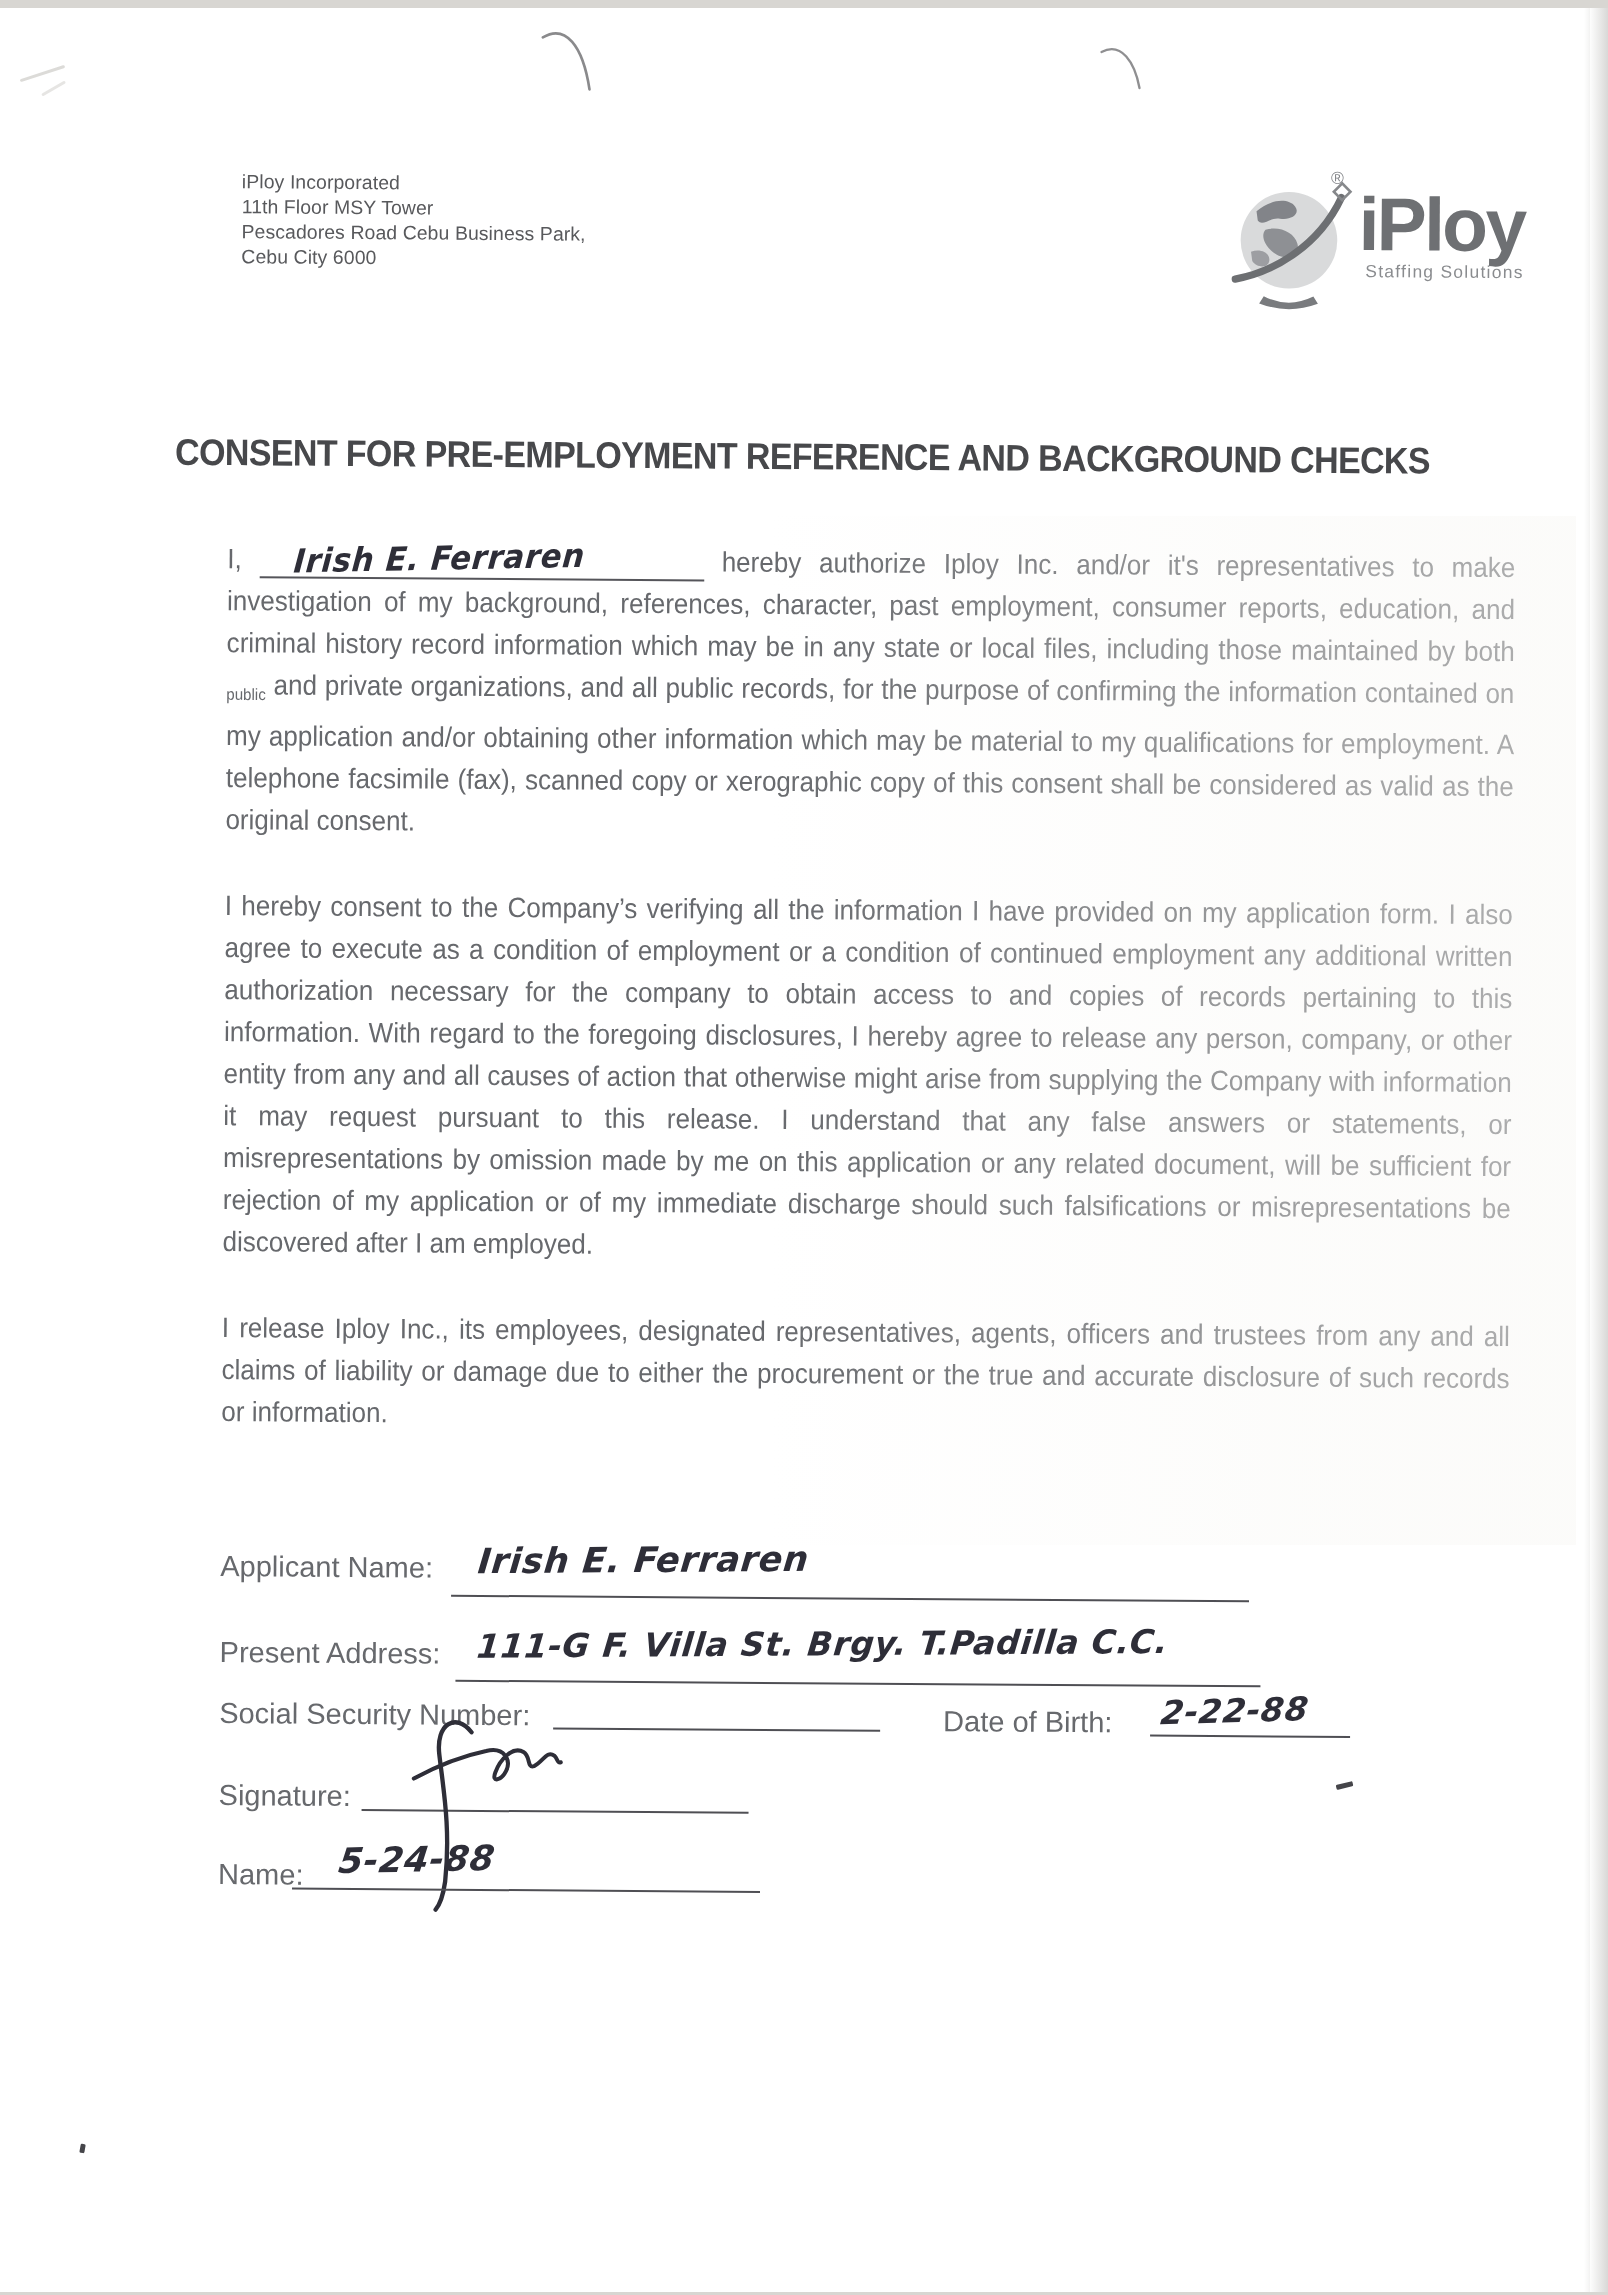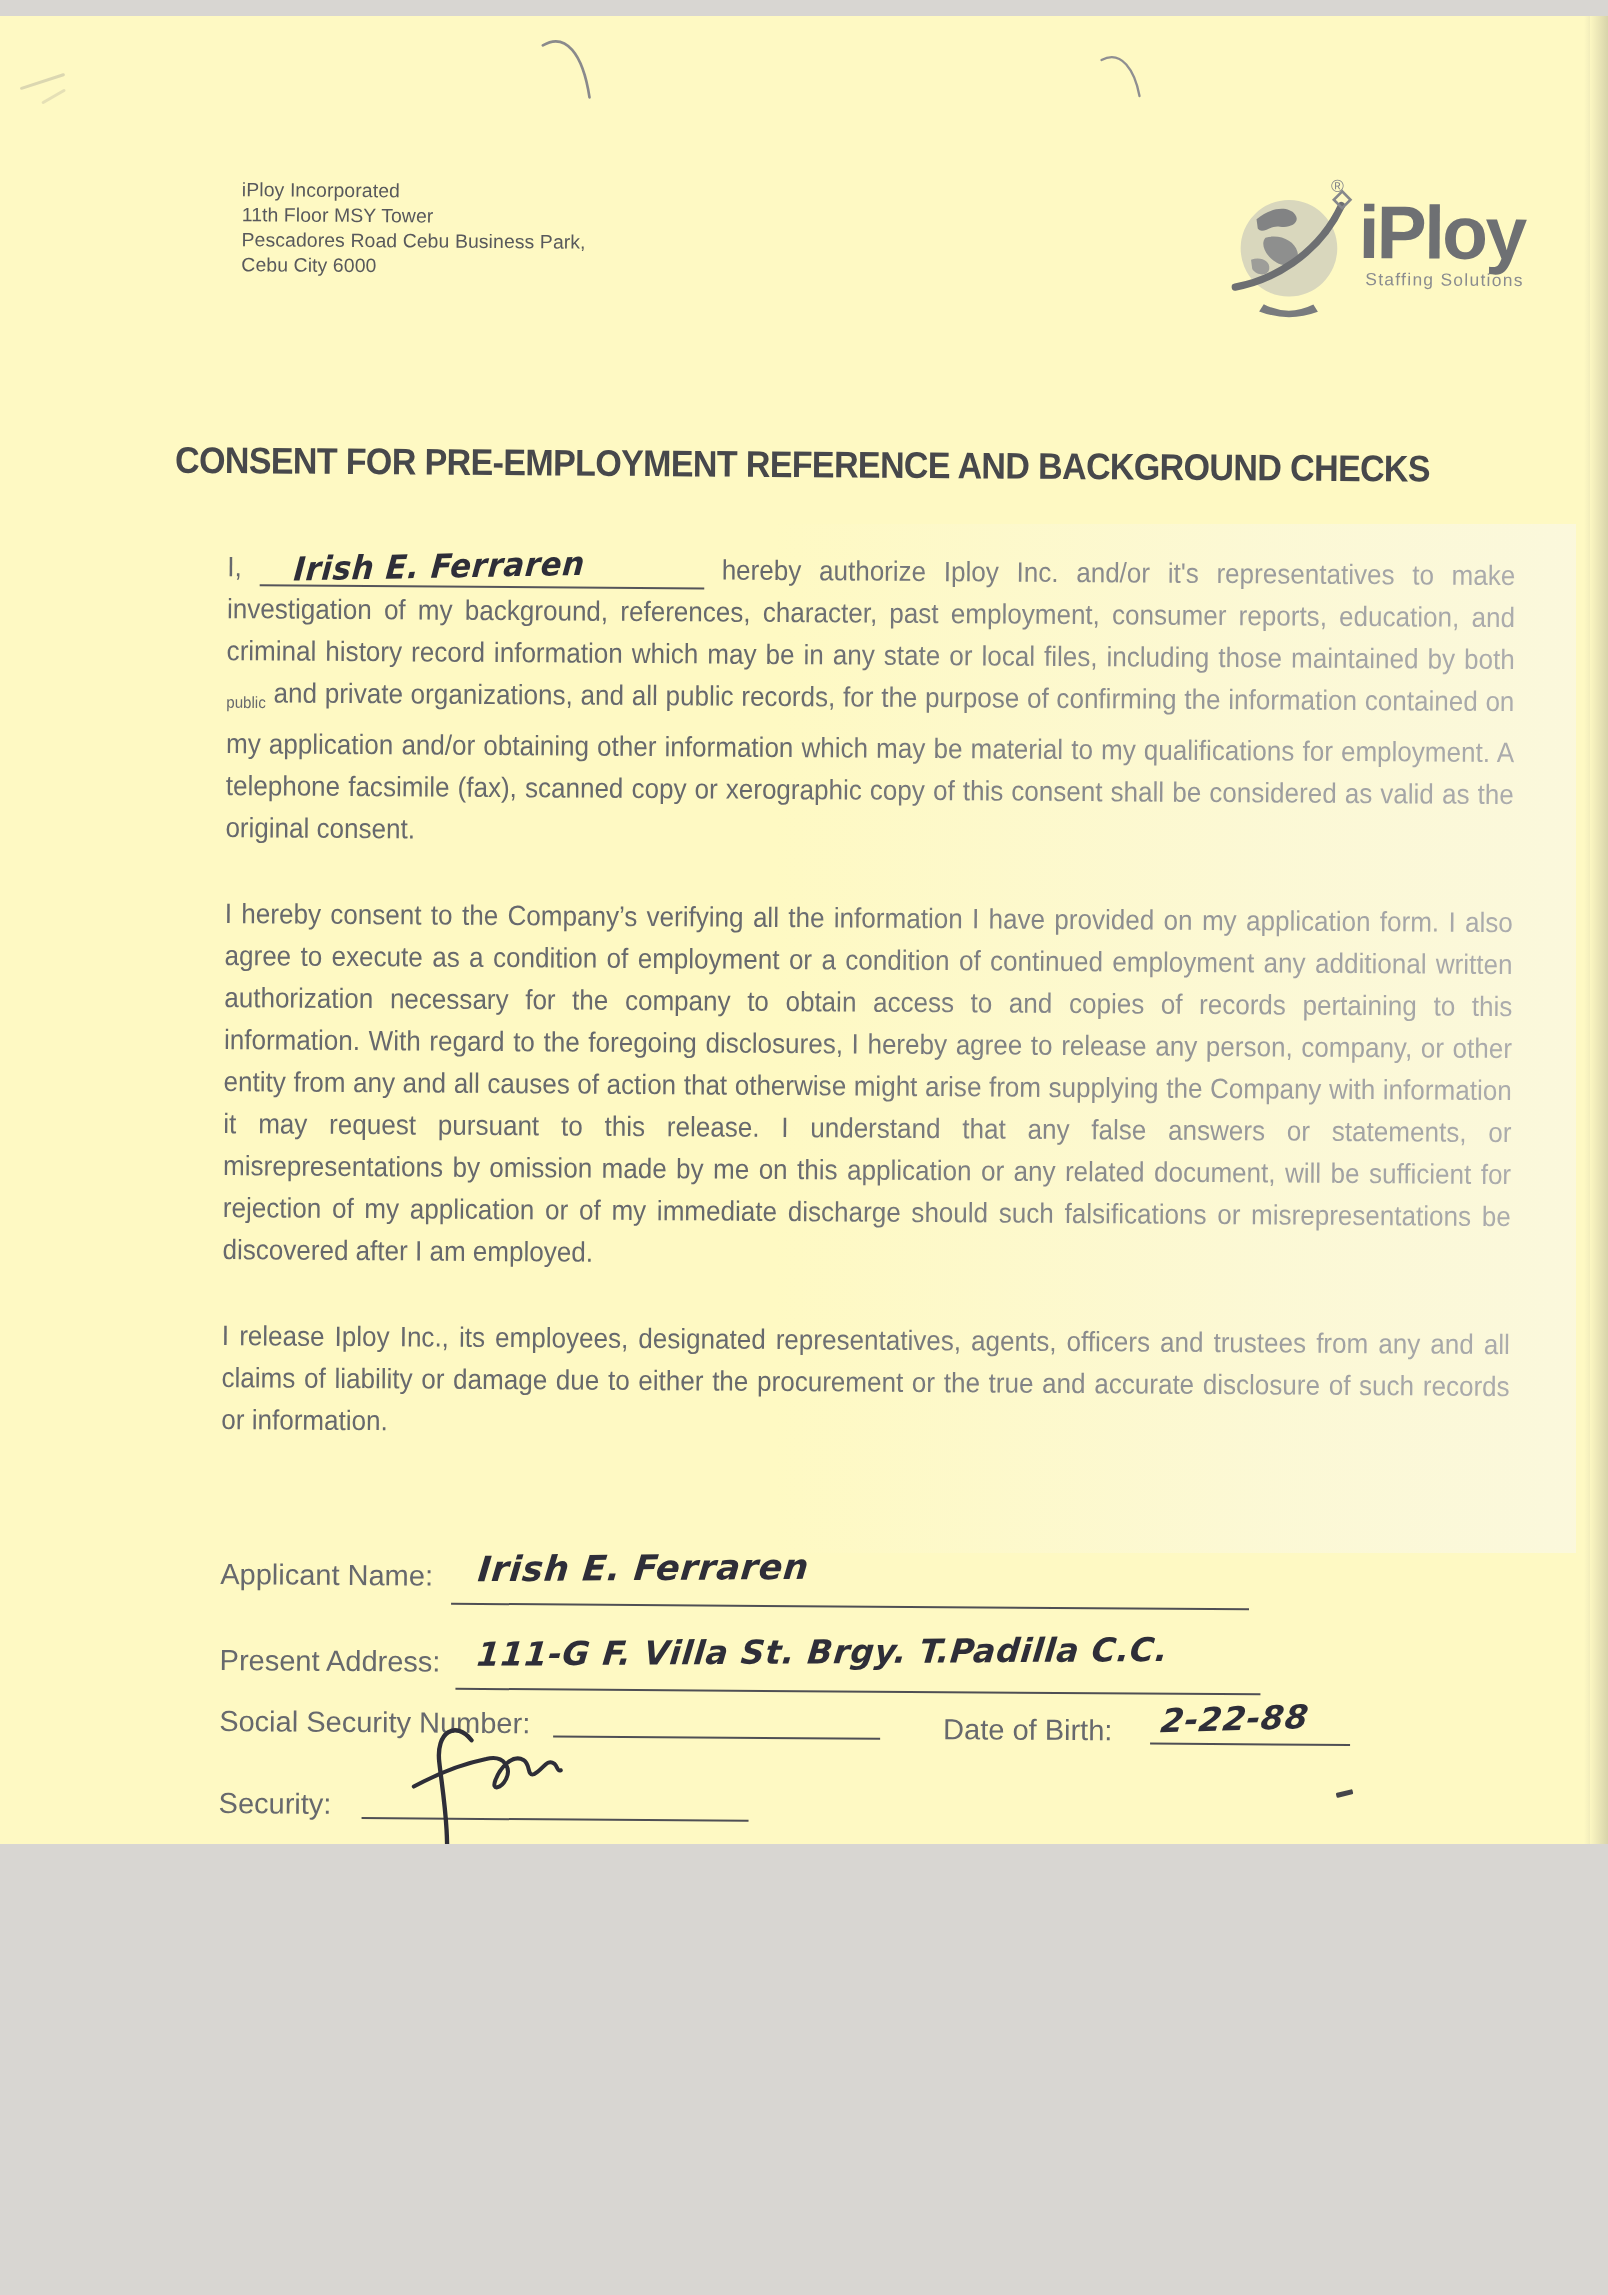--- a/index.html
+++ b/index.html
@@ -1,20 +1,20 @@
 <!DOCTYPE html>
 <html style="font-size:10.7px"><head>
 <meta charset="utf-8">
 <style>
   html,body { margin:0; padding:0; background:#d8d6d2; }
   .page {
     position:relative;
-    width:1609px; height:1828px;
-    margin:16px auto;
-    background:#fef9c3;
+    width:1609px; height:2284px;
+    margin:8px auto;
+    background:#ffffff;
     overflow:hidden;
     font-family:"Liberation Sans", sans-serif;
     color:#66686c;
   }
   
   .edge-right { position:absolute; right:0; top:0; width:20px; height:100%;
     background:linear-gradient(to right, rgba(255,255,255,0), rgba(110,108,102,0.28));
     pointer-events:none; }
   .edge-right2 { position:absolute; right:18.7px; top:0; width:6.7px; height:100%;
     background:linear-gradient(to right, rgba(255,255,255,0), rgba(140,138,132,0.10));
@@ -124,21 +124,21 @@
     <div class="fvalue hand" style="left:488px;top:1611px;font-size:33px;transform:skewX(-6deg) rotate(-0.8deg)">111-G F. Villa St. Brgy. T.Padilla C.C.</div>
 
     <div class="flabel" style="left:230px;top:1688px">Social Security Number:</div>
     <div class="fline" style="left:564px;top:1684px;width:327px;height:32px"></div>
     <div class="fvalue hand" style="left:581px;top:1676px"></div>
 
     <div class="flabel" style="left:954px;top:1691px">Date of Birth:</div>
     <div class="fline" style="left:1161px;top:1686px;width:200px;height:33px"></div>
     <div class="fvalue hand" style="left:1172px;top:1675px;font-size:33px;transform:skewX(-8deg) rotate(-2deg)">2-22-88</div>
 
-    <div class="flabel" style="left:230px;top:1770px">Security:</div>
+    <div class="flabel" style="left:230px;top:1770px">Signature:</div>
     <div class="fline" style="left:373px;top:1767px;width:387px;height:32px"></div>
     <svg class="sig-svg" width="227" height="207" viewBox="0 0 340 310">
       <path d="M 128 38 C 104 8, 74 26, 80 72 C 86 122, 98 182, 90 262 C 87 284, 81 298, 76 304" stroke="#2e2e38" stroke-width="6.5" fill="none" stroke-linecap="round"></path>
       <path d="M 42 108 C 82 86, 122 72, 150 66 C 178 59, 188 80, 180 96 C 173 110, 158 114, 164 98 C 171 78, 190 58, 206 67 C 217 73, 211 92, 222 88 C 235 82, 241 64, 252 72 C 258 77, 256 84, 262 82" stroke="#2e2e38" stroke-width="6" fill="none" stroke-linecap="round"></path>
     </svg>
 
     <div class="flabel" style="left:230px;top:1849px">Name:</div>
     <div class="fline" style="left:304px;top:1845px;width:468px;height:33px"></div>
     <div class="fvalue hand" style="left:351px;top:1829px;font-size:35px;transform:skewX(-8deg) rotate(-1.5deg)">5-24-88</div>
 

